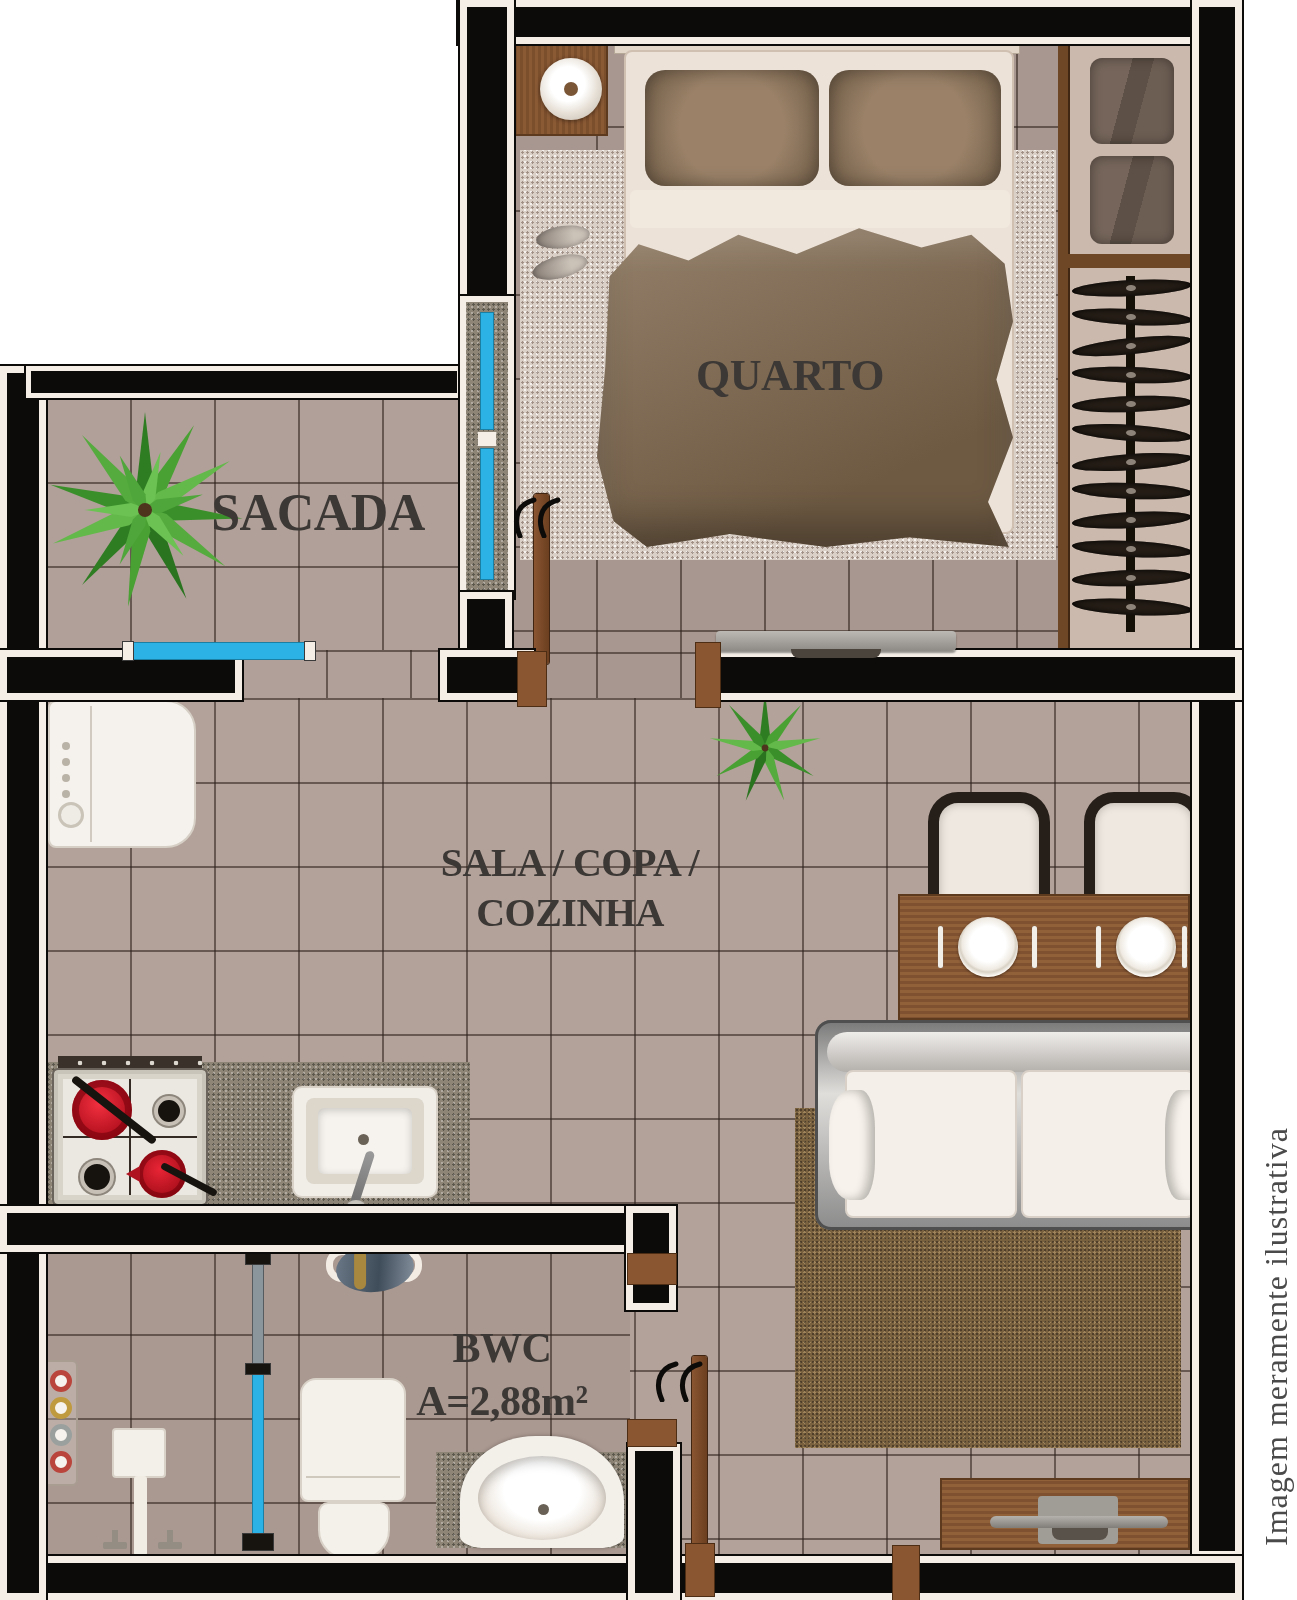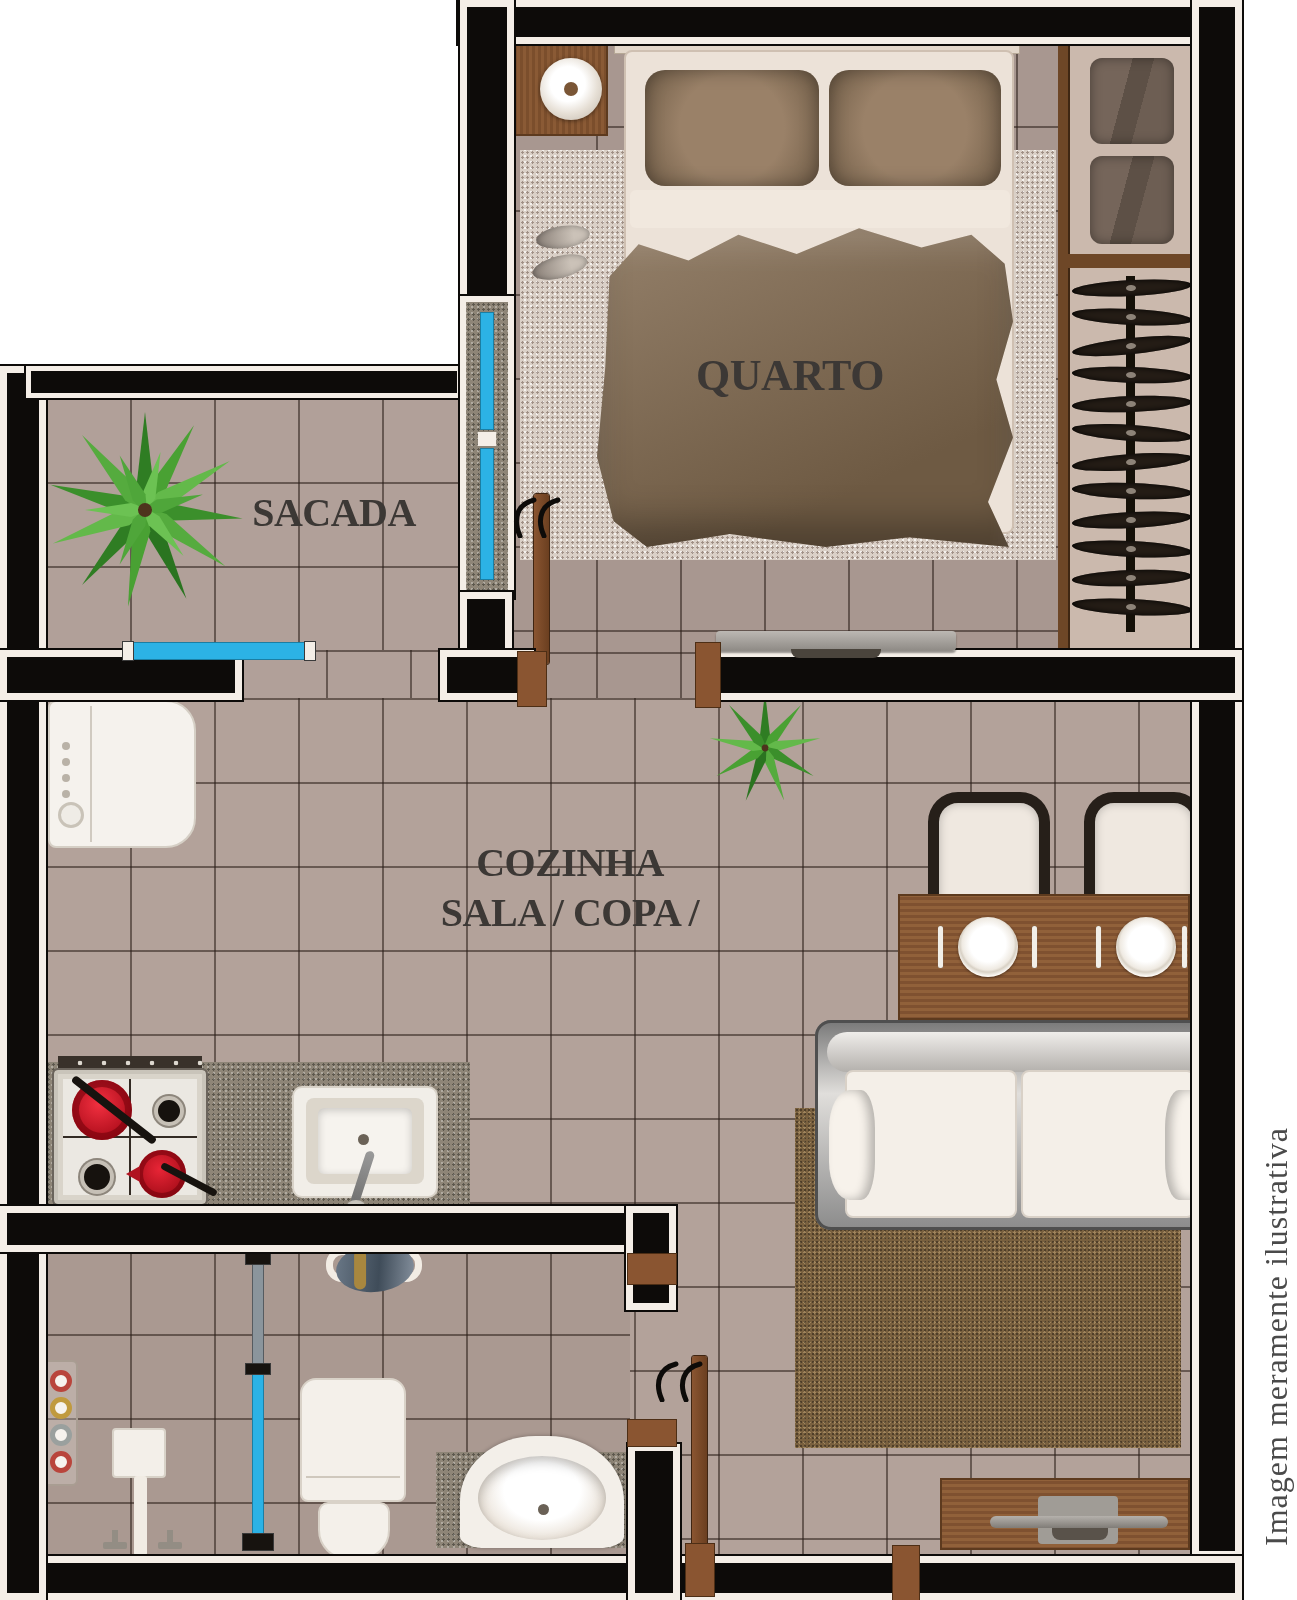--- a/index.html
+++ b/index.html
@@ -300,23 +300,27 @@
   <div class="abs z5 wall" style="left:440px;top:650px;width:94px;height:50px"></div>
   <div class="abs z5 wall" style="left:0;top:650px;width:242px;height:50px"></div>
   <div class="abs z5 wall" style="left:698px;top:650px;width:544px;height:50px"></div>
   <div class="abs z5 wall" style="left:0;top:1206px;width:670px;height:46px"></div>
   <div class="abs z5 wall" style="left:626px;top:1206px;width:50px;height:104px"></div>
   <div class="abs z5 wall" style="left:628px;top:1444px;width:52px;height:156px"></div>
 
   <div class="room-label" style="left:630px;top:352px;width:320px;font-size:44px;line-height:48px">
     <div>QUARTO</div>
   </div>
-  <div class="room-label" style="left:184px;top:488px;width:300px;font-size:40px;line-height:50px">
+  <div class="room-label" style="left:168px;top:488px;width:300px;font-size:52px;line-height:50px">
     <div>SACADA</div>
   </div>
   <div class="room-label" style="left:400px;top:838px;width:340px;font-size:40px;line-height:50px">
+    <div>SALA / COPA /</div>
     <div>COZINHA</div>
-    <div>SALA / COPA /</div>
+  </div>
+  <div class="room-label" style="left:392px;top:1322px;width:220px;font-size:42px;line-height:53px">
+    <div>BWC</div>
+    <div>A=2,88m²</div>
   </div>
 
   <div class="watermark" style="left:1258px;top:946px;height:600px">Imagem meramente ilustrativa</div>
 
 </div>
 
 </body></html>

